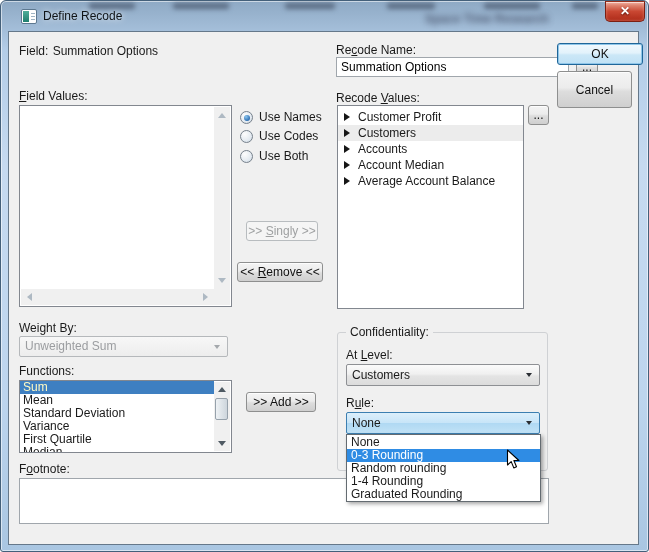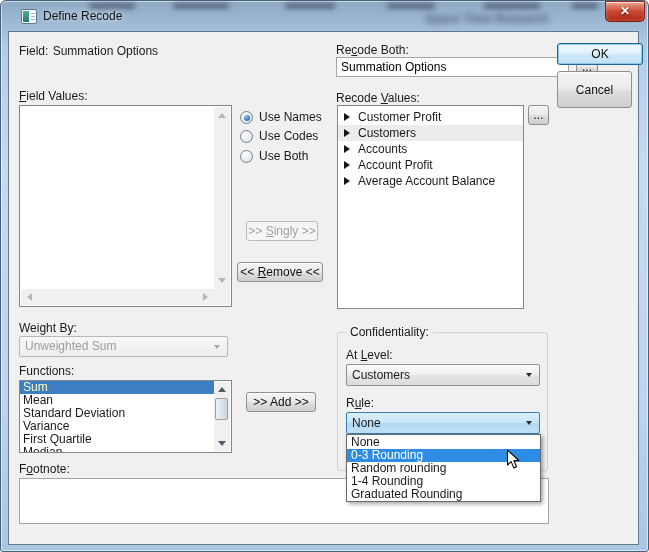--- a/index.html
+++ b/index.html
@@ -116,21 +116,21 @@
     </div>
   </div>
 
   <div class="client">
 
     <div class="lbl" style="left:10px;top:12px;">
       <span>Field:</span>
       <span style="margin-left:1px;">Summation Options</span>
     </div>
 
-    <div class="lbl" style="left:327px;top:11px;"><span>Re</span><span class="mn">c</span><span>ode Both:</span></div>
+    <div class="lbl" style="left:327px;top:11px;"><span>Re</span><span class="mn">c</span><span>ode Name:</span></div>
     <input class="textbox" style="left: 327px; top: 25px; width: 233px; height: 20px;" value="Summation Options">
     <button class="btn" style="left:567px;top:25px;width:22px;height:20px;">...</button>
 
     <button class="btn default" style="left:548px;top:11px;width:86px;height:22px;">OK</button>
     <button class="btn" style="left:548px;top:39px;width:75px;height:37px;">Cancel</button>
 
     <div class="lbl" style="left:10px;top:57px;"><span></span><span class="mn">F</span><span>ield Values:</span></div>
     <div class="listbox" style="left:10px;top:73px;width:213px;height:202px;">
       <div class="vsb" style="bottom:17px;">
         <span class="arr up"></span>
@@ -168,21 +168,21 @@
       <div class="rv-row subtle">
         <span class="tri"></span>
         <span>Customers</span>
       </div>
       <div class="rv-row">
         <span class="tri"></span>
         <span>Accounts</span>
       </div>
       <div class="rv-row">
         <span class="tri"></span>
-        <span>Account Profit</span>
+        <span>Account Median</span>
       </div>
       <div class="rv-row">
         <span class="tri"></span>
         <span>Average Account Balance</span>
       </div>
     </div>
     <button class="btn" style="left:519px;top:73px;width:21px;height:20px;">...</button>
 
     <div class="lbl" style="left:10px;top:289px;">Weight By:</div>
     <div class="combo disabled" style="left:10px;top:304px;width:209px;height:21px;">

